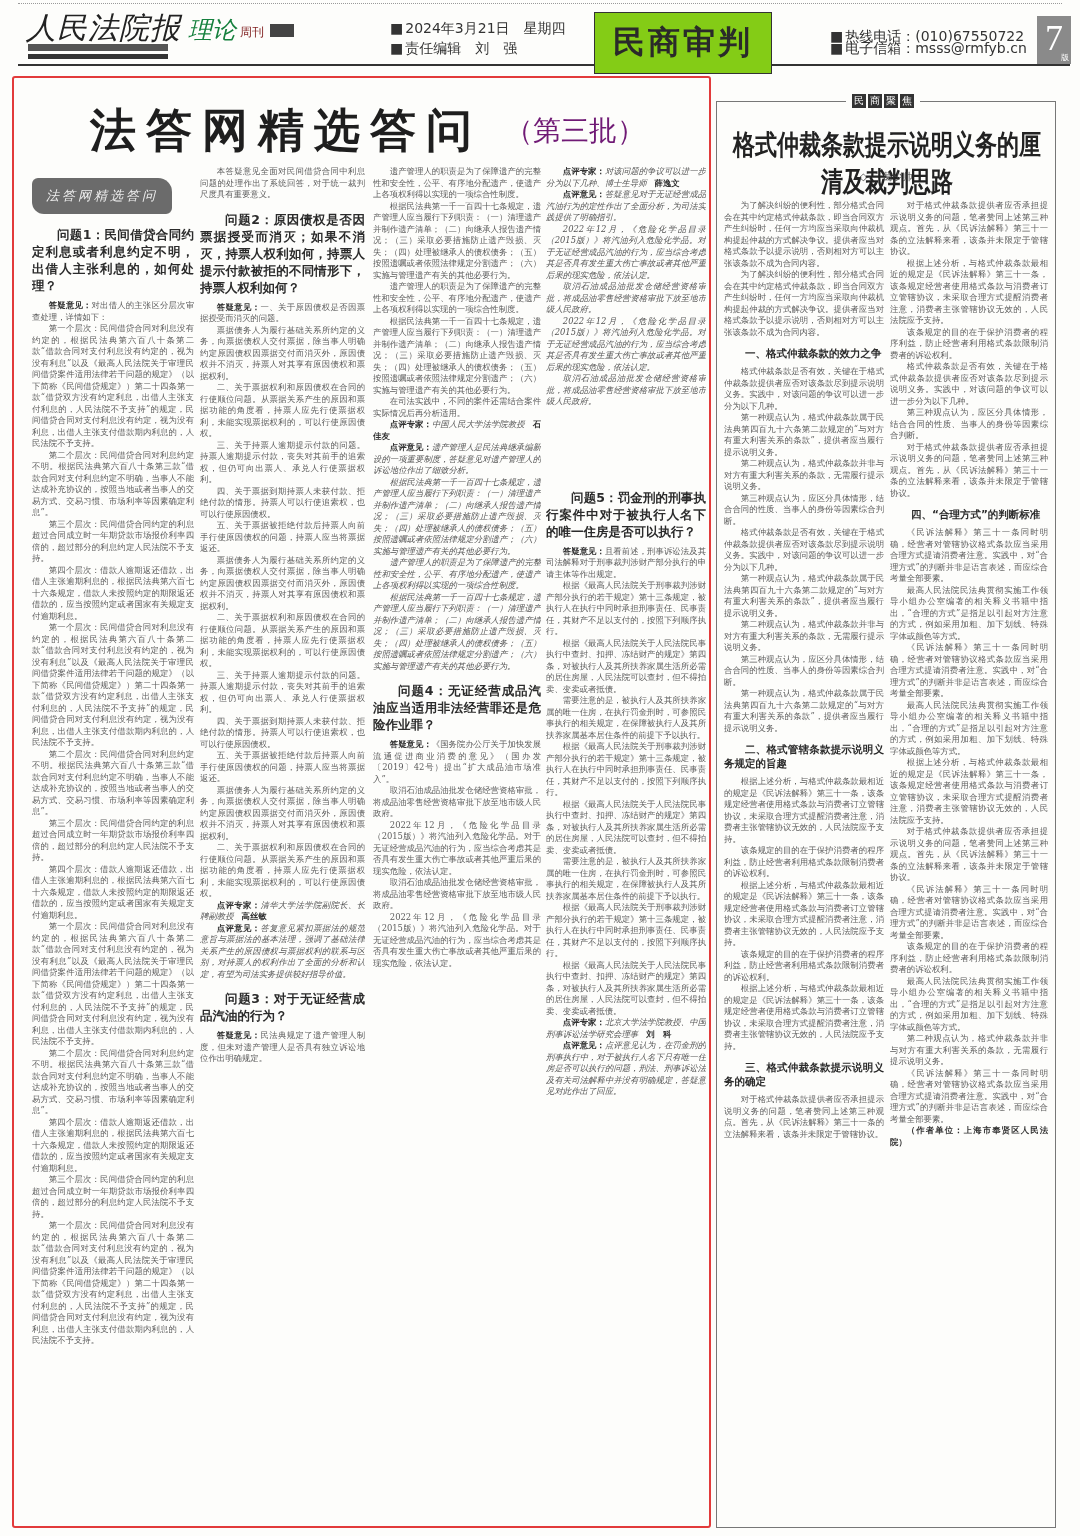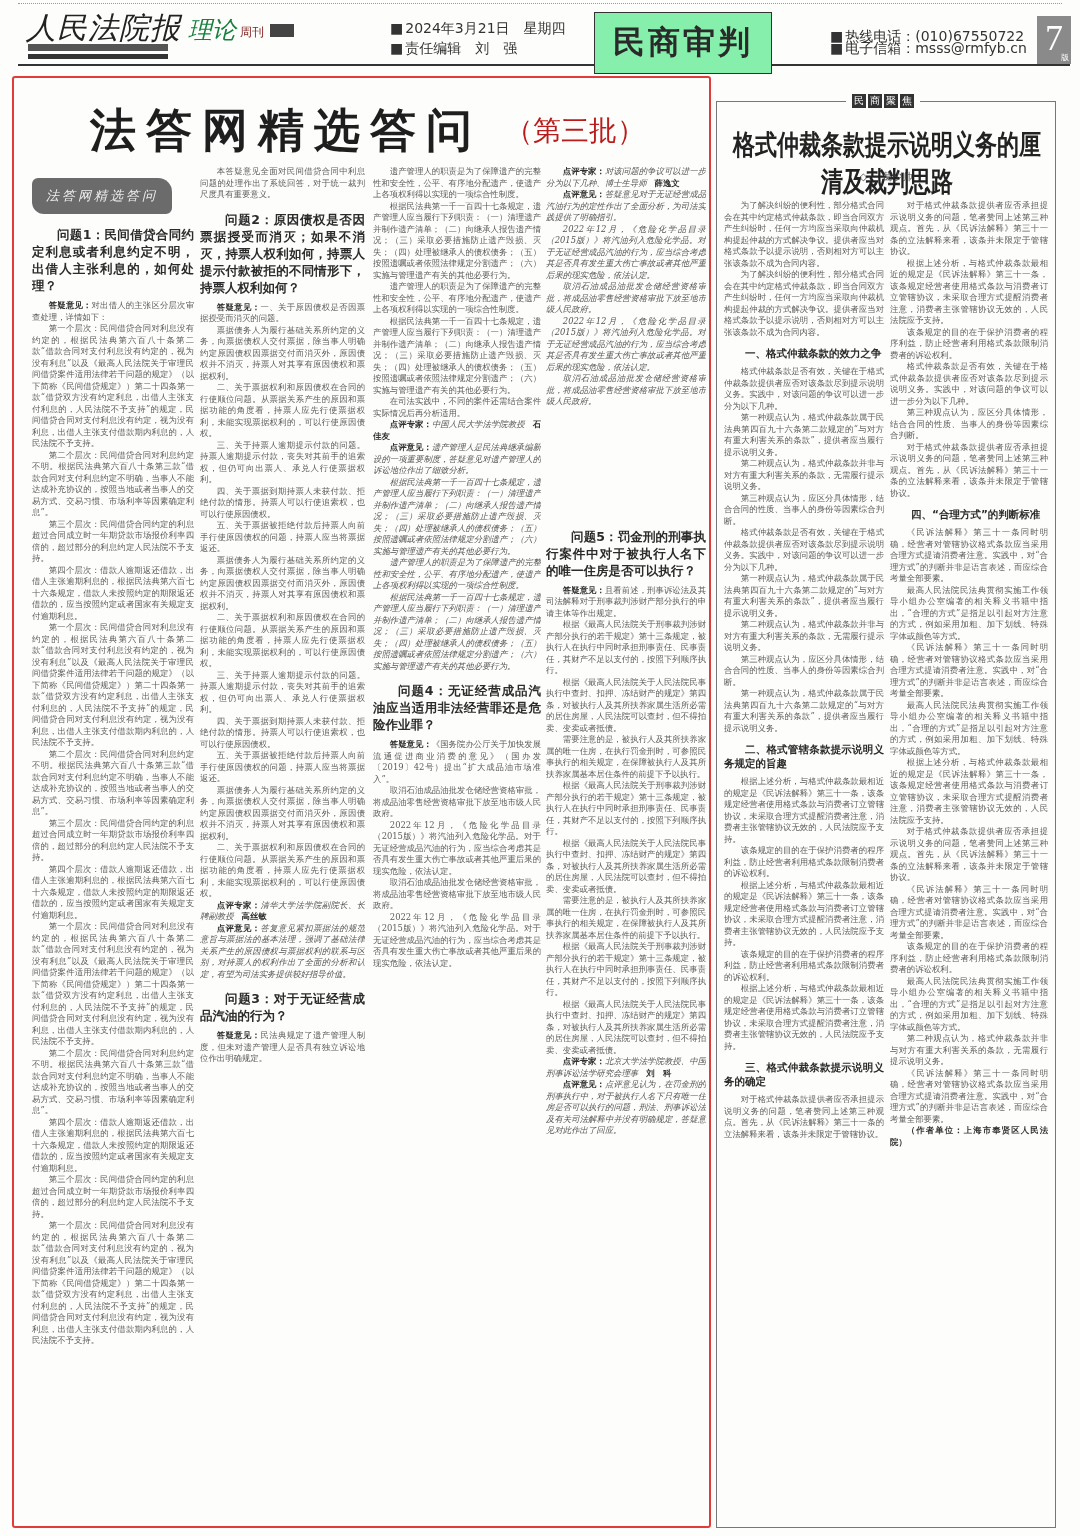--- a/index.html
+++ b/index.html
@@ -9,29 +9,29 @@
   
   .mast { position:absolute; left:18px; top:8px; width:1052px; height:56px; border-bottom:2px solid #333; }
   .logo-main { position:absolute; left:8px; top:0; font-size:30px; letter-spacing:1px; color:#222; font-family:"DejaVu Serif",serif; font-style:italic; }
   .logo-en { position:absolute; left:10px; top:36px; width:140px; height:7px; background:#555; }
   .logo-bar { position:absolute; left:10px; top:46px; width:140px; height:5px; background:#333; }
   .logo-sub { position:absolute; left:170px; top:6px; font-size:24px; color:#15803d; font-style:italic; }
   .logo-weekly { position:absolute; left:222px; top:16px; font-size:12px; color:#7f1d1d; }
   .logo-badge { position:absolute; left:252px; top:16px; width:24px; height:13px; background:#444; }
   .meta { position:absolute; font-size:14px; color:#333; font-family:"DejaVu Sans",sans-serif; }
   .sq::before { content:"■"; margin-right:2px; }
-  .section-box { position:absolute; left:576px; top:4px; width:176px; height:60px; border:1.5px solid #333; background:#86efac;
+  .section-box { position:absolute; left:576px; top:4px; width:176px; height:60px; border:1.5px solid #333; background:#84cc16;
                  display:flex; align-items:center; justify-content:center; font-size:32px; font-weight:bold; letter-spacing:3px; }
   .page-num { position:absolute; left:1019px; top:8px; width:34px; height:48px; background:#8a8a8a; color:#fff;
               font-size:36px; font-family:"Liberation Serif",serif; text-align:center; line-height:44px; }
   .page-num small { position:absolute; right:2px; bottom:2px; font-size:8px; line-height:8px; }
   
   .redbox { position:absolute; left:12px; top:76px; width:699px; height:1452px; border:2.5px solid #e23b3b; box-sizing:border-box; border-radius:3px; }
   .title-main { position:absolute; left:90px; top:100px; font-size:46px; font-weight:bold; letter-spacing:10px; color:#1e1e1e; }
-  .title-sub { position:absolute; left:505px; top:112px; font-size:28px; color:#b91c1c; }
+  .title-sub { position:absolute; left:505px; top:112px; font-size:28px; color:#701a75; }
   .brush { position:absolute; left:32px; top:178px; width:140px; height:36px; background:#6b6b6b; border-radius:6px 14px 6px 12px;
            color:#eee; font-size:13px; font-style:italic; letter-spacing:3px; display:flex; align-items:center; justify-content:center; }
   .col { position:absolute; font-size:8.4px; line-height:11.5px; color:#5c5c5c; text-align:justify; overflow:hidden; }
   .col p { margin:0 0 0 0; text-indent:2em; }
   .q { font-family:"DejaVu Sans",sans-serif; font-weight:bold; color:#2b2b2b; font-size:12.5px; line-height:17px; margin:10px 0 6px 0; text-indent:2em; }
   .lbl { font-weight:bold; color:#333; }
   .expert { color:#555; font-style:italic; }
   .name { font-weight:bold; color:#333; margin-left:8px; }
   
   .rbox { position:absolute; left:716px; top:102px; width:340px; height:1426px; border:1.5px solid #777; border-top:none; box-sizing:border-box; }
@@ -133,21 +133,21 @@
   <p>2022年12月，《危险化学品目录（2015版）》将汽油列入危险化学品。对于无证经营成品汽油的行为，应当综合考虑其是否具有发生重大伤亡事故或者其他严重后果的现实危险，依法认定。</p>
 </div>
 
 <div class="col" style="left:546px; top:166px; width:160px; height:1354px;">
   <p><span class="lbl">点评专家：</span><span class="expert">对该问题的争议可以进一步分为以下几种、博士生导师</span><span class="name">薛逸文</span></p>
   <p><span class="lbl">点评意见：</span><span class="expert">答疑意见对于无证经营成品汽油行为的定性作出了全面分析，为司法实践提供了明确指引。</span></p>
   <p class="expert">2022年12月，《危险化学品目录（2015版）》将汽油列入危险化学品。对于无证经营成品汽油的行为，应当综合考虑其是否具有发生重大伤亡事故或者其他严重后果的现实危险，依法认定。</p>
   <p class="expert">取消石油成品油批发仓储经营资格审批，将成品油零售经营资格审批下放至地市级人民政府。</p>
   <p class="expert">2022年12月，《危险化学品目录（2015版）》将汽油列入危险化学品。对于无证经营成品汽油的行为，应当综合考虑其是否具有发生重大伤亡事故或者其他严重后果的现实危险，依法认定。</p>
   <p class="expert">取消石油成品油批发仓储经营资格审批，将成品油零售经营资格审批下放至地市级人民政府。</p>
-  <div class="q" style="margin-top:120px;">问题5：罚金刑的刑事执行案件中对于被执行人名下的唯一住房是否可以执行？</div>
+  <div class="q" style="margin-top:81px;">问题5：罚金刑的刑事执行案件中对于被执行人名下的唯一住房是否可以执行？</div>
   <p><span class="lbl">答疑意见：</span><span>且看前述，刑事诉讼法及其司法解释对于刑事裁判涉财产部分执行的申请主体等作出规定。</span></p>
   <p>根据《最高人民法院关于刑事裁判涉财产部分执行的若干规定》第十三条规定，被执行人在执行中同时承担刑事责任、民事责任，其财产不足以支付的，按照下列顺序执行。</p>
   <p>根据《最高人民法院关于人民法院民事执行中查封、扣押、冻结财产的规定》第四条，对被执行人及其所扶养家属生活所必需的居住房屋，人民法院可以查封，但不得拍卖、变卖或者抵债。</p>
   <p>需要注意的是，被执行人及其所扶养家属的唯一住房，在执行罚金刑时，可参照民事执行的相关规定，在保障被执行人及其所扶养家属基本居住条件的前提下予以执行。</p>
   <p>根据《最高人民法院关于刑事裁判涉财产部分执行的若干规定》第十三条规定，被执行人在执行中同时承担刑事责任、民事责任，其财产不足以支付的，按照下列顺序执行。</p>
   <p>根据《最高人民法院关于人民法院民事执行中查封、扣押、冻结财产的规定》第四条，对被执行人及其所扶养家属生活所必需的居住房屋，人民法院可以查封，但不得拍卖、变卖或者抵债。</p>
   <p>需要注意的是，被执行人及其所扶养家属的唯一住房，在执行罚金刑时，可参照民事执行的相关规定，在保障被执行人及其所扶养家属基本居住条件的前提下予以执行。</p>
   <p>根据《最高人民法院关于刑事裁判涉财产部分执行的若干规定》第十三条规定，被执行人在执行中同时承担刑事责任、民事责任，其财产不足以支付的，按照下列顺序执行。</p>
   <p>根据《最高人民法院关于人民法院民事执行中查封、扣押、冻结财产的规定》第四条，对被执行人及其所扶养家属生活所必需的居住房屋，人民法院可以查封，但不得拍卖、变卖或者抵债。</p>
   <p><span class="lbl">点评专家：</span><span class="expert">北京大学法学院教授、中国刑事诉讼法学研究会理事</span><span class="name">刘　科</span></p>

